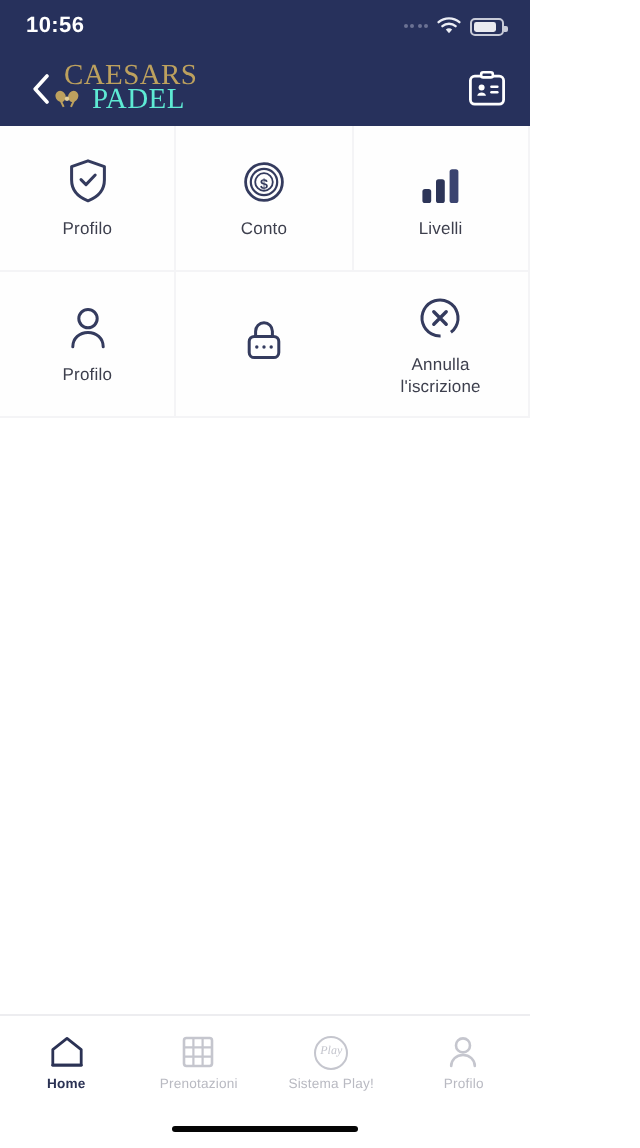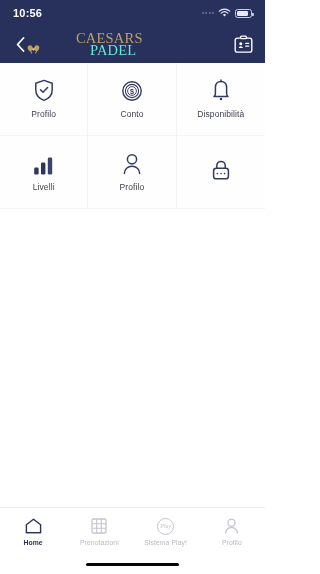--- a/index.html
+++ b/index.html
@@ -33,21 +33,21 @@
   }
   .batt::after {
     content:""; position:absolute; right:-2.5px; top:3px;
     width:1.5px; height:3px; background:#c8cbd8; border-radius:0 1px 1px 0;
   }
   .batt i { display:block; height:100%; width:85%; background:#e9eaf0; border-radius:1.2px; }
 
   
   .appbar {
     height:37px; background:#27315c; flex:0 0 auto;
-    display:flex; align-items:center; padding:0 12px; position:relative;gap:44px;
+    display:flex; align-items:center; padding:0 12px; position:relative;
   }
   .back-btn {
     width:16px; height:22px; display:flex; align-items:center;
     justify-content:center; cursor:pointer; flex:0 0 auto;
   }
   .logo-wrap {
     margin-left:4px; display:flex; flex-direction:column;
     line-height:.92; cursor:pointer;
   }
   .logo-l1 {
@@ -192,30 +192,20 @@
       <svg width="22" height="22" viewBox="0 0 22 22">
         <circle cx="11" cy="11" r="9.2" stroke="#343b5e" stroke-width="1.4" fill="none"></circle>
         <circle cx="11" cy="11" r="6.6" stroke="#343b5e" stroke-width="1.1" fill="none"></circle>
         <circle cx="11" cy="11" r="4.4" stroke="#343b5e" stroke-width="0.9" fill="none"></circle>
         <text x="11" y="14.4" font-family="Liberation Sans, sans-serif" font-size="7.2" font-weight="bold" fill="#343b5e" text-anchor="middle">$</text>
       </svg>
     </div>
     <div class="tile-label">Conto</div>
   </div>
 
-  <div class="tile" style="border-right:none">
-    <div class="tile-icon">
-      <svg width="18" height="23" viewBox="0 0 18 23">
-        <path d="M9 2.4 c-3.5 0 -5.6 2.6 -5.6 5.9 v6.4 c0 1.4 -0.7 2.2 -1.4 2.9 h14 c-0.7 -0.7 -1.4 -1.5 -1.4 -2.9 V8.3 c0 -3.3 -2.1 -5.9 -5.6 -5.9 Z" stroke="#343b5e" stroke-width="1.5" fill="none" stroke-linejoin="round"></path>
-        <path d="M9 2.4 V0.9" stroke="#343b5e" stroke-width="1.5" stroke-linecap="round"></path>
-        <circle cx="9" cy="20.1" r="1.25" fill="#343b5e"></circle>
-      </svg>
-    </div>
-    <div class="tile-label">Disponibilità</div>
-  </div>
 
   <div class="tile">
     <div class="tile-icon">
       <svg width="21" height="19" viewBox="0 0 21 19">
         <rect x="1.2" y="11.5" width="4.4" height="7" rx="1.3" fill="#2d3558"></rect>
         <rect x="8.0" y="6.6" width="4.4" height="11.9" rx="1.3" fill="#2d3558"></rect>
         <rect x="14.8" y="1.6" width="4.4" height="16.9" rx="1.3" fill="#3b4470"></rect>
       </svg>
     </div>
     <div class="tile-label">Livelli</div>
@@ -236,20 +226,30 @@
       <svg width="20" height="22" viewBox="0 0 20 22">
         <rect x="2.6" y="9.2" width="14.8" height="10.6" rx="2.6" stroke="#343b5e" stroke-width="1.5" fill="none"></rect>
         <path d="M5.8 9.2 V6.6 a4.2 4.2 0 0 1 8.4 0 V9.2" stroke="#343b5e" stroke-width="1.5" fill="none" stroke-linecap="round"></path>
         <circle cx="6.4" cy="14.5" r="0.85" fill="#343b5e"></circle>
         <circle cx="10" cy="14.5" r="0.85" fill="#343b5e"></circle>
         <circle cx="13.6" cy="14.5" r="0.85" fill="#343b5e"></circle>
       </svg>
     </div>
   </div>
 
+  <div class="tile">
+    <div class="tile-icon">
+      <svg width="22" height="22" viewBox="0 0 22 22">
+        <circle cx="11" cy="11" r="9" stroke="#343b5e" stroke-width="1.5" fill="none" stroke-dasharray="46 5.5" transform="rotate(118 11 11)"></circle>
+        <path d="M7.9 7.9 L14.1 14.1 M14.1 7.9 L7.9 14.1" stroke="#343b5e" stroke-width="1.7" stroke-linecap="round"></path>
+      </svg>
+    </div>
+    <div class="tile-label">Annulla
+l'iscrizione</div>
+  </div>
 
   <div class="filler"></div>
   <div class="filler"></div>
 </div>
 
 <div class="tabbar">
 
   <div class="tab active">
     <div class="tab-icon">
       <svg width="17" height="16" viewBox="0 0 17 16">

